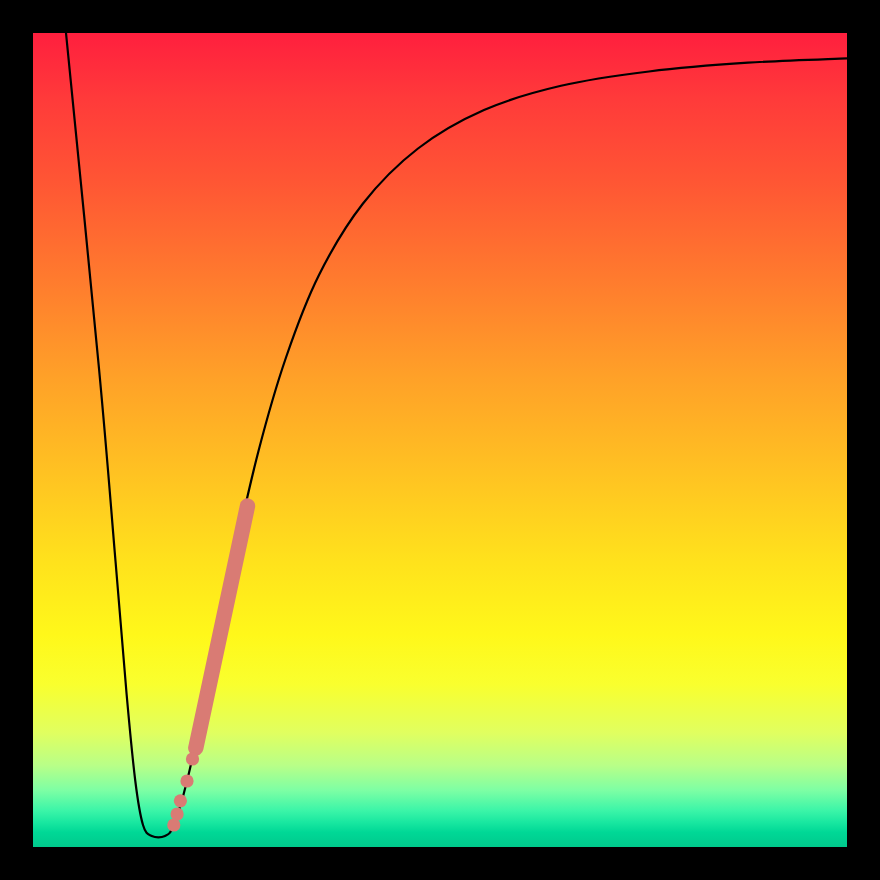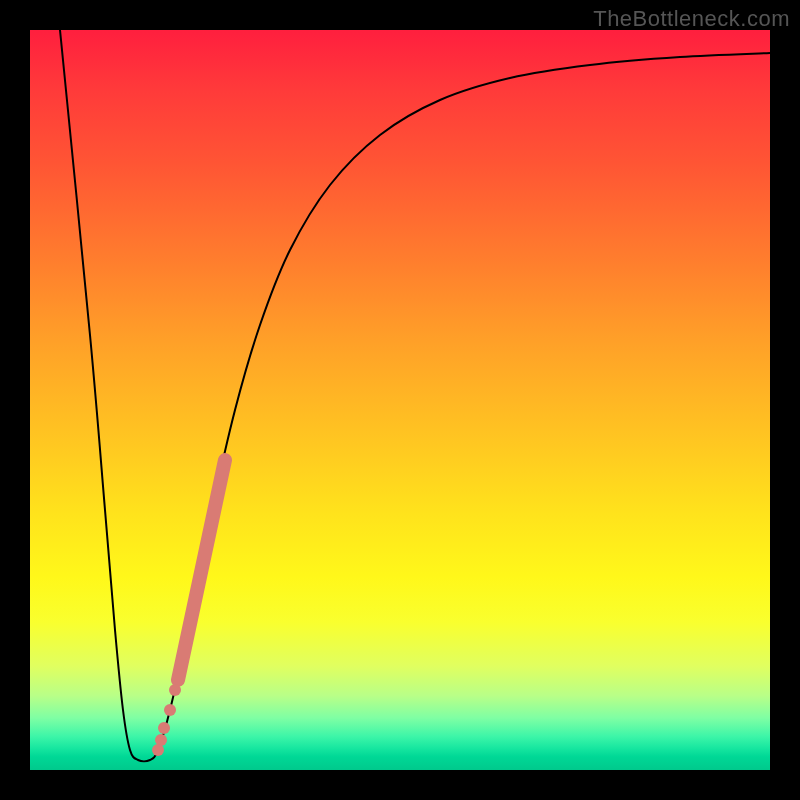--- a/index.html
+++ b/index.html
@@ -59,21 +59,20 @@
     font-weight: 500;
     letter-spacing: 0.5px;
     user-select: none;
   }
 </style>
 </head>
 <body>
 
 <div class="frame">
 
-  <div class="watermark">TheBottleneck.com</div>
 
   <div class="plot-area">
     <svg class="curve" viewBox="0 0 740 740" preserveAspectRatio="none">
       <path id="main-curve" fill="none" stroke="#000" stroke-width="2" d="M 30 0 C 35 50.833333333333336 52.5 225 60 305 C 67.5 385 70.83333333333333 430.8333333333333 75 480 C 79.16666666666667 529.1666666666666 82 566.6666666666666 85 600 C 88 633.3333333333334 90.5 660 93 680 C 95.5 700 97.5 711.6666666666666 100 720 C 102.5 728.3333333333334 104.66666666666667 728.3333333333334 108 730 C 111.33333333333333 731.6666666666666 116.66666666666667 731.6666666666666 120 730 C 123.33333333333333 728.3333333333334 124.66666666666667 728.3333333333334 128 720 C 131.33333333333334 711.6666666666666 134.66666666666666 701.6666666666666 140 680 C 145.33333333333334 658.3333333333334 153 623.3333333333334 160 590 C 167 556.6666666666666 174.5 515 182 480 C 189.5 445 197 410.8333333333333 205 380 C 213 349.1666666666667 220.83333333333334 321.6666666666667 230 295 C 239.16666666666666 268.3333333333333 248.33333333333334 243.33333333333334 260 220 C 271.6666666666667 196.66666666666666 285 174.16666666666666 300 155 C 315 135.83333333333334 331.6666666666667 119.16666666666667 350 105 C 368.3333333333333 90.83333333333333 388.3333333333333 79.5 410 70 C 431.6666666666667 60.5 455 53.833333333333336 480 48 C 505 42.166666666666664 531.6666666666666 38.5 560 35 C 588.3333333333334 31.5 620 29 650 27 C 680 25 725 23.666666666666668 740 23 "></path>
       <line id="thick-segment" stroke-linecap="round" x1="195" y1="430" x2="148" y2="650" stroke="#d97b74" stroke-width="14"></line>
       <g id="dot-group">
           <circle cx="145" cy="660" r="6" fill="#d97b74"></circle>
           <circle cx="140" cy="680" r="6" fill="#d97b74"></circle>
           <circle cx="134" cy="698" r="6" fill="#d97b74"></circle>
           <circle cx="131" cy="710" r="6" fill="#d97b74"></circle>

